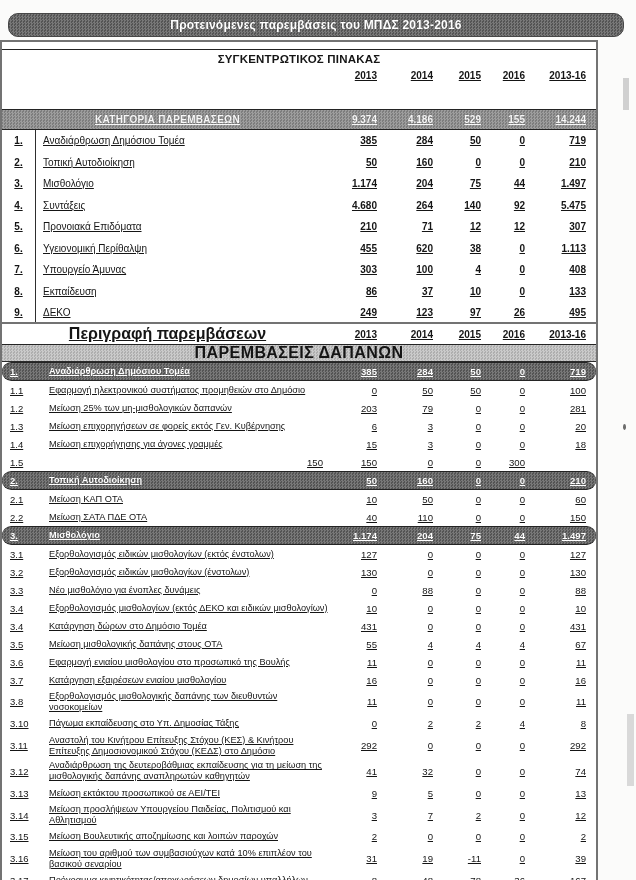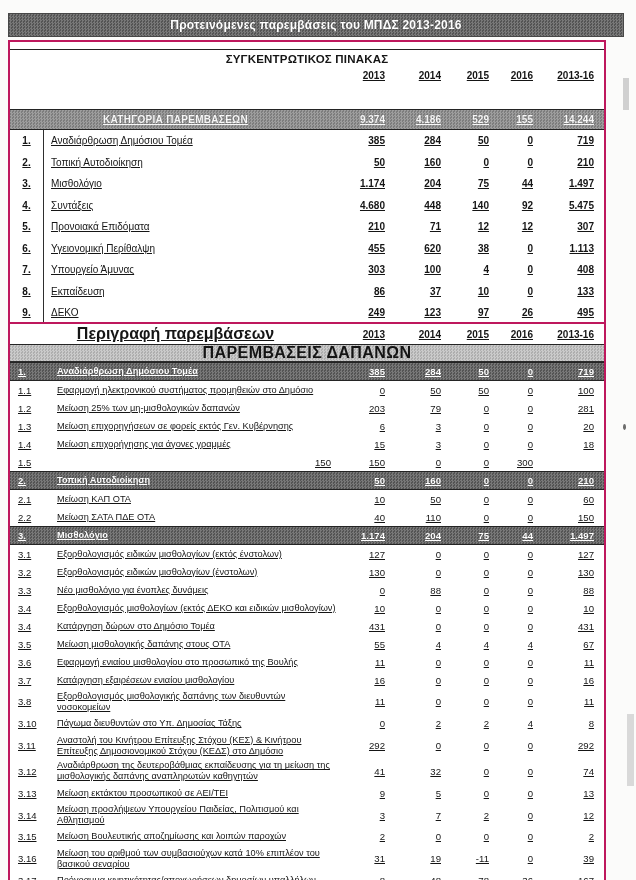--- a/index.html
+++ b/index.html
@@ -8,43 +8,43 @@
     background:#fbfbfa;color:#151515;
     font-family:"Liberation Sans","DejaVu Sans",sans-serif;
     -webkit-font-smoothing:antialiased;
   }
   .page{position:absolute;inset:0}
 
   
   .dither-dark{
     background-color:#676767;
     background-image:conic-gradient(#787878 25%,#545454 0 50%,#787878 0 75%,#545454 0);
-    background-size:3px 3px;color:#fff;text-shadow:0 0 1px rgba(0,0,0,.45);
+    background-size:3px 3px;color:#fff;text-shadow:0 0 1px rgba(0,0,0,.45);border-radius:10px;
   }
   .dither-mid{
     background-color:#8f8f8f;
     background-image:conic-gradient(#9d9d9d 25%,#7d7d7d 0 50%,#9d9d9d 0 75%,#7d7d7d 0);
     background-size:3px 3px;color:#f7f7f7;text-shadow:0 0 1px rgba(0,0,0,.35);margin-top:27px;
   }
   .dither-light{
     background-color:#bdbdbd;
     background-image:conic-gradient(#cacaca 25%,#aeaeae 0 50%,#cacaca 0 75%,#aeaeae 0);
     background-size:3px 3px;color:#141414;
   }
 
   .title-bar{
     position:absolute;left:8px;top:13px;width:616px;height:24px;
     display:flex;align-items:center;justify-content:center;
     font-weight:bold;font-size:12px;letter-spacing:.2px;
     border:1px solid #474747;box-sizing:border-box;
   }
 
   .tbl{
-    position:absolute;left:8px;width:598px;box-sizing:border-box;
-    border:2px solid #be185d;background:#fff;
+    position:absolute;left:0;width:598px;box-sizing:border-box;
+    border:2px solid #737373;background:#fff;
   }
   #table1{top:40px}
   #table2{top:322px}
 
   .grid-row{
     display:grid;
     grid-template-columns:34px 1fr 54px 56px 48px 44px 61px;
     align-items:center;
     text-decoration:underline;
   }
@@ -151,21 +151,21 @@
           <div class="cell val">1.174</div>
           <div class="cell val">204</div>
           <div class="cell val">75</div>
           <div class="cell val">44</div>
           <div class="cell val">1.497</div>
         </div>
         <div class="grid-row t1-row">
           <div class="cell num">4.</div>
           <div class="cell label">Συντάξεις</div>
           <div class="cell val">4.680</div>
-          <div class="cell val">448</div>
+          <div class="cell val">264</div>
           <div class="cell val">140</div>
           <div class="cell val">92</div>
           <div class="cell val">5.475</div>
         </div>
         <div class="grid-row t1-row">
           <div class="cell num">5.</div>
           <div class="cell label">Προνοιακά Επιδόματα</div>
           <div class="cell val">210</div>
           <div class="cell val">71</div>
           <div class="cell val">12</div>
@@ -396,21 +396,21 @@
           <div class="cell num">3.8</div>
           <div class="cell label">Εξορθολογισμός μισθολογικής δαπάνης των διευθυντών νοσοκομείων</div>
           <div class="cell val">11</div>
           <div class="cell val">0</div>
           <div class="cell val">0</div>
           <div class="cell val">0</div>
           <div class="cell val">11</div>
         </div>
         <div class="grid-row t2-row">
           <div class="cell num">3.10</div>
-          <div class="cell label">Πάγωμα διευθυντών στο Υπ. Δημοσίας Τάξης</div>
+          <div class="cell label">Πάγωμα εκπαίδευσης στο Υπ. Δημοσίας Τάξης</div>
           <div class="cell val">0</div>
           <div class="cell val">2</div>
           <div class="cell val">2</div>
           <div class="cell val">4</div>
           <div class="cell val">8</div>
         </div>
         <div class="grid-row t2-row">
           <div class="cell num">3.11</div>
           <div class="cell label">Αναστολή του Κινήτρου Επίτευξης Στόχου (ΚΕΣ) &amp; Κινήτρου Επίτευξης Δημοσιονομικού Στόχου (ΚΕΔΣ) στο Δημόσιο</div>
           <div class="cell val">292</div>

